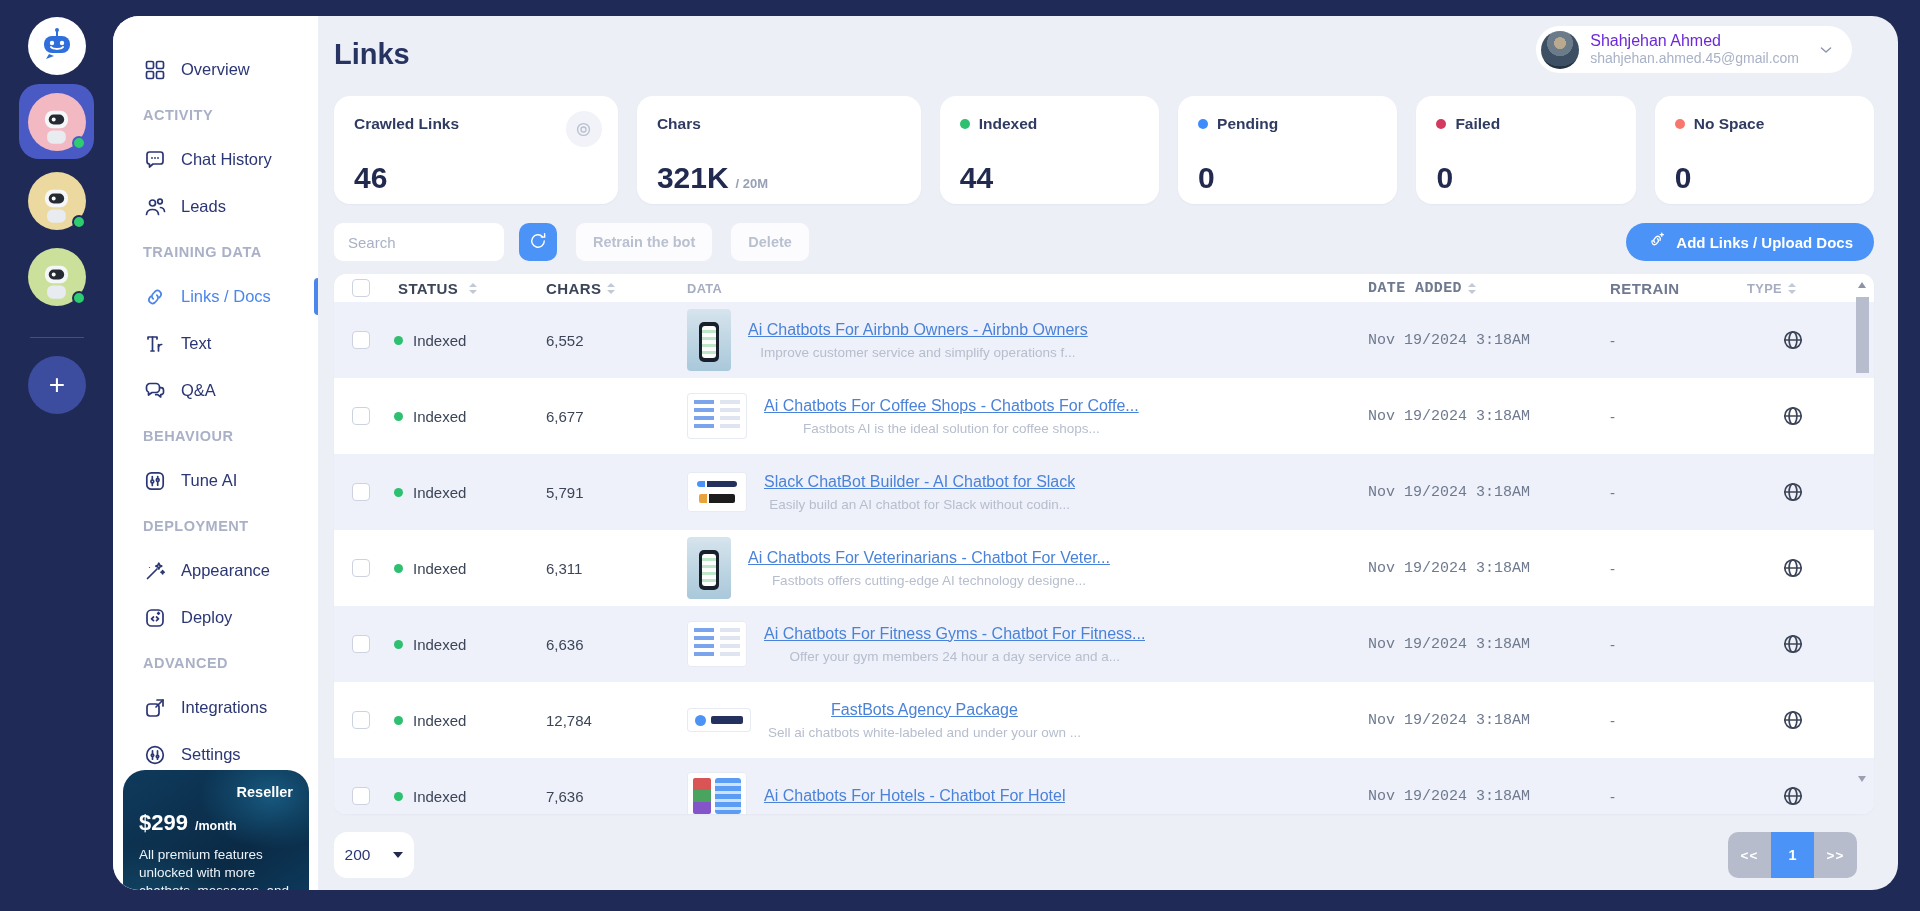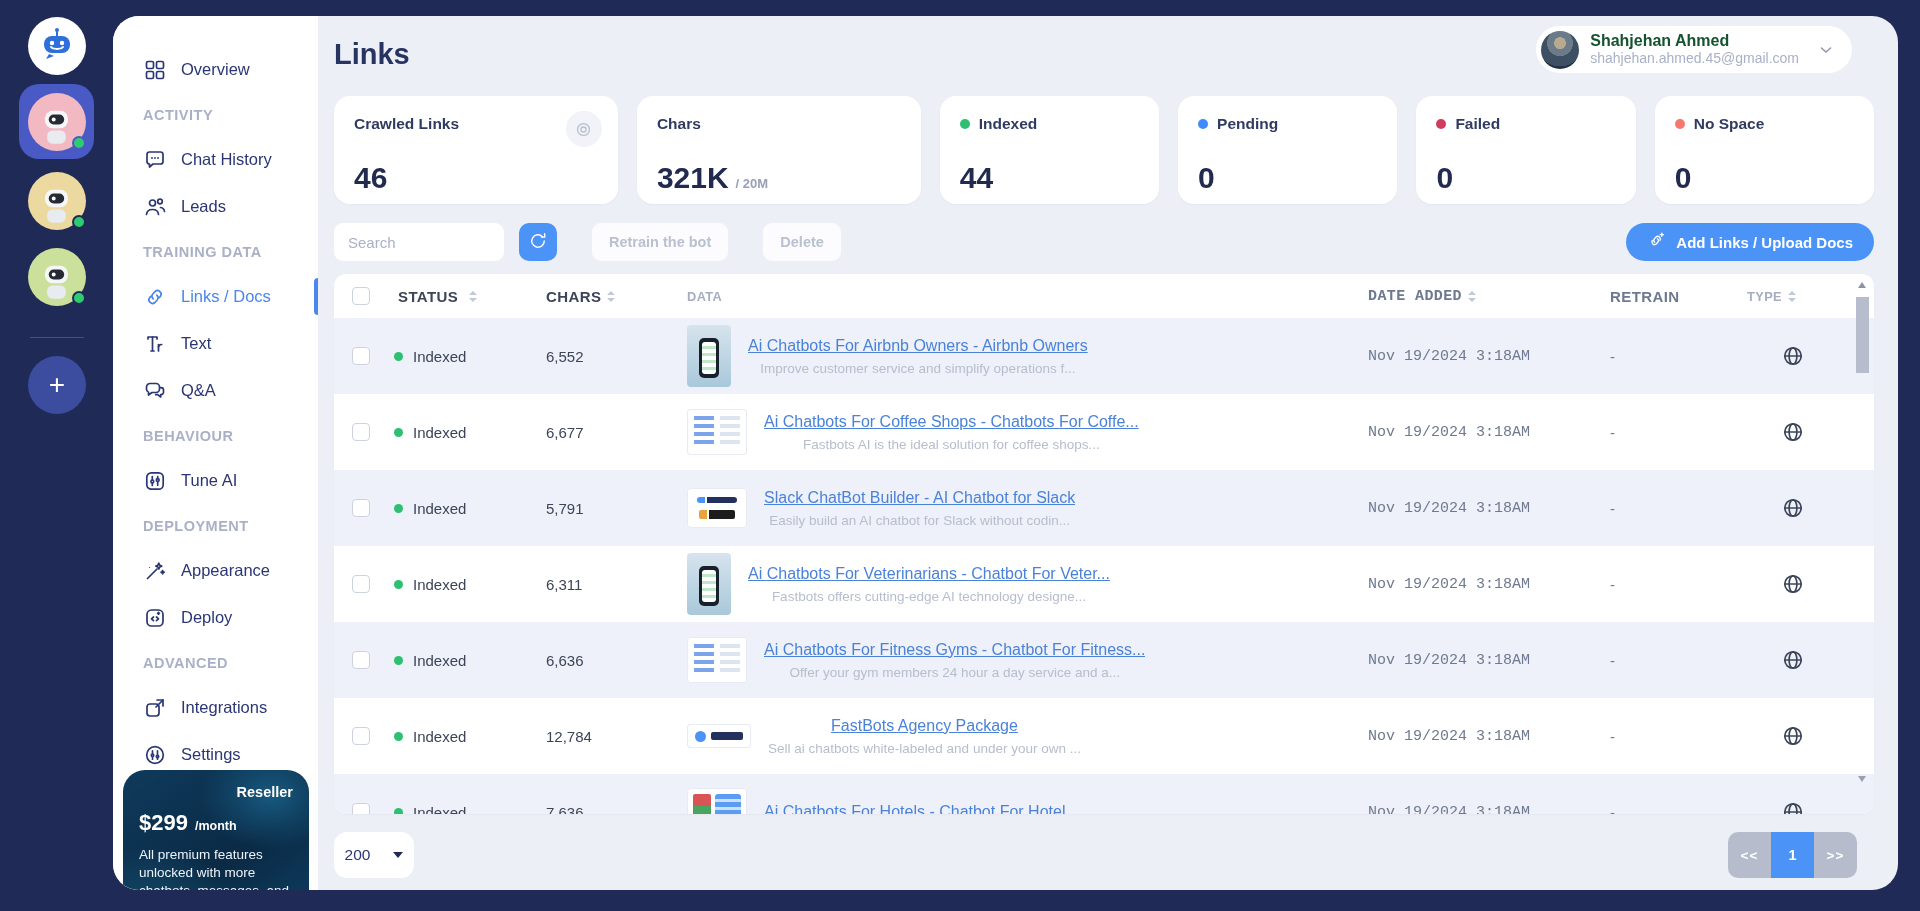--- a/index.html
+++ b/index.html
@@ -46,21 +46,21 @@
   .plan-desc{margin-top:10px;color:#edf3fa;font-size:13.5px;line-height:1.34;}
 
   
   .content{position:absolute;left:205px;top:0;right:0;bottom:0;padding:0 24px 0 16px;}
 
   .page-head{position:relative;height:58px;}
   .page-title{position:absolute;left:0;top:22px;font-size:29px;font-weight:700;color:#273361;}
   .profile{position:absolute;right:22px;top:10px;height:47px;background:#fff;border-radius:24px;display:flex;align-items:center;padding:4px 16px 4px 5px;gap:11px;cursor:pointer;}
   .p-avatar{width:38px;height:38px;border-radius:50%;flex:none;
     background:radial-gradient(circle at 50% 32%,#b9a98f 0 18%,#6b7b8a 19% 40%,#3c4f63 41% 72%,#233240 73%);}
-  .p-name{font-size:16px;font-weight:700;color:#14532d;line-height:1.2;}
+  .p-name{font-size:16px;font-weight:400;color:#6d28d9;line-height:1.2;}
   .p-email{font-size:14px;color:#a9b1c6;line-height:1.25;}
   .p-chev{width:20px;height:20px;color:#8d95ab;margin-left:6px;}
   .p-chev svg{width:20px;height:20px;}
 
   
   .stats{display:flex;gap:19px;margin-top:22px;}
   .stat{background:#fff;border-radius:16px;height:108px;padding:19px 20px;flex:1;position:relative;box-shadow:0 1px 2px rgba(25,39,89,.04);}
   .stat.wide{flex:1.36;}
   .stat-top{display:flex;align-items:center;gap:9px;}
   .s-dot{width:10px;height:10px;border-radius:50%;flex:none;}
@@ -69,27 +69,27 @@
   .stat-suffix{font-size:13px;font-weight:600;color:#97a0b5;}
   .stat-icon{position:absolute;top:15px;right:16px;width:36px;height:36px;border-radius:50%;background:#f1f3f9;display:grid;place-items:center;color:#b9c0cf;cursor:pointer;}
   .stat-icon svg{width:19px;height:19px;}
 
   
   .toolbar{display:flex;align-items:center;margin-top:19px;height:38px;}
   .search{width:170px;height:38px;border:0;border-radius:9px;background:#fff;padding:0 14px;font-size:15px;color:#2b3674;font-family:"Liberation Sans",sans-serif;outline:none;}
   .search::placeholder{color:#a9b1c6;}
   .btn-refresh{width:38px;height:38px;margin-left:15px;border:0;border-radius:10px;background:#4b93f7;color:#fff;display:grid;place-items:center;cursor:pointer;}
   .btn-refresh svg{width:20px;height:20px;}
-  .btn-ghost{margin-left:35px;height:38px;padding:0 17px;border:0;border-radius:9px;background:#fcfcfe;color:#b9c0cf;font-size:14.5px;font-weight:700;font-family:"Liberation Sans",sans-serif;cursor:default;}
+  .btn-ghost{margin-left:19px;height:38px;padding:0 17px;border:0;border-radius:9px;background:#fcfcfe;color:#b9c0cf;font-size:14.5px;font-weight:700;font-family:"Liberation Sans",sans-serif;cursor:default;}
   .btn-add{margin-left:auto;margin-right:0;height:38px;padding:0 21px;border:0;border-radius:19px;background:#4b93f7;color:#fff;font-size:15px;font-weight:700;font-family:"Liberation Sans",sans-serif;display:flex;align-items:center;gap:10px;cursor:pointer;}
   .btn-add svg{width:19px;height:19px;}
 
   
   .table{margin-top:13px;height:540px;background:#fff;border-radius:12px;position:relative;overflow:hidden;box-shadow:0 1px 2px rgba(25,39,89,.04);}
-  .thead{height:44px;display:flex;align-items:center;color:#a6adc0;font-size:12.8px;font-weight:700;letter-spacing:.4px;}
+  .thead{height:28px;display:flex;align-items:center;color:#a6adc0;font-size:12.8px;font-weight:700;letter-spacing:.4px;}
   .trow{height:76px;display:flex;align-items:center;}
   .trow.alt{background:#eef1f9;}
 
   .c-check{width:52px;flex:none;padding-left:18px;}
   .cb{display:block;width:18px;height:18px;border:1.6px solid #ccd2e0;border-radius:4px;background:#fff;cursor:pointer;}
   .c-status{width:144px;flex:none;display:flex;align-items:center;gap:10px;padding-left:8px;font-size:15px;color:#3c4558;}
   .thead .c-status{padding-left:12px;gap:5px;}
   .r-dot{width:9px;height:9px;border-radius:50%;background:#2fbf71;flex:none;}
   .c-chars{width:134px;flex:none;padding-left:16px;font-size:15px;color:#3c4558;}
   .c-data{flex:1;min-width:0;display:flex;align-items:center;gap:17px;padding-left:23px;text-align:center;}

